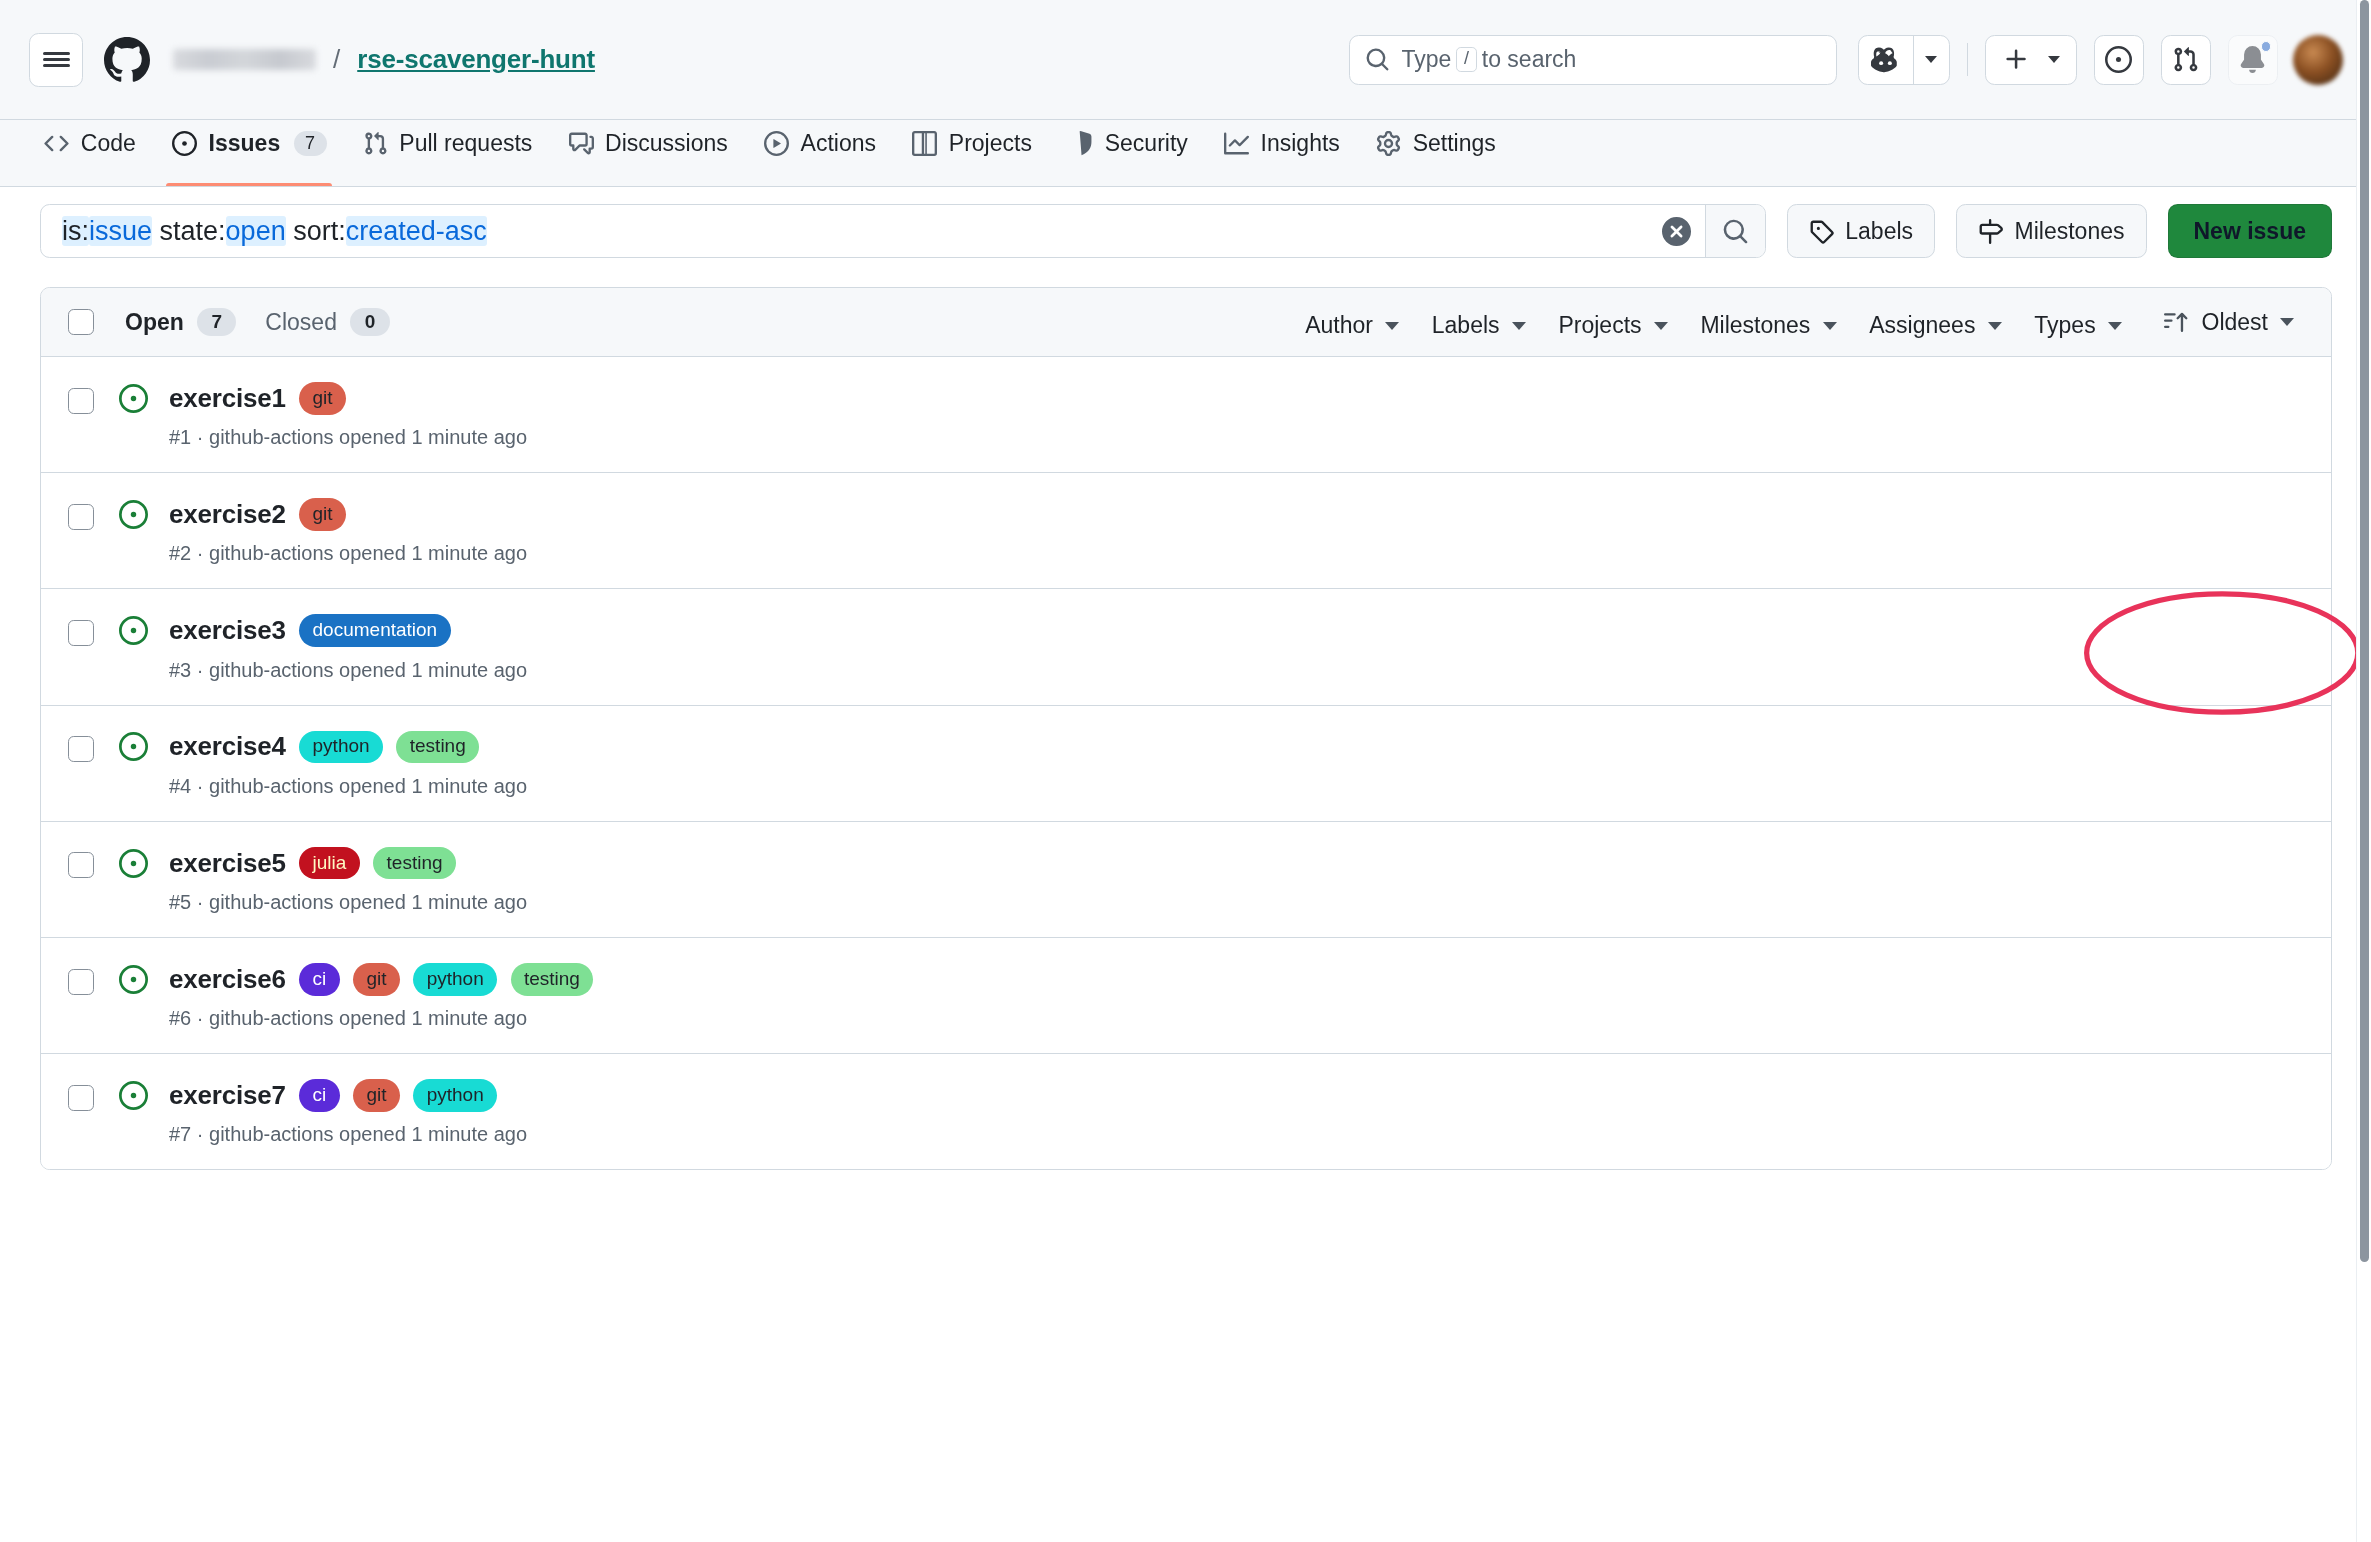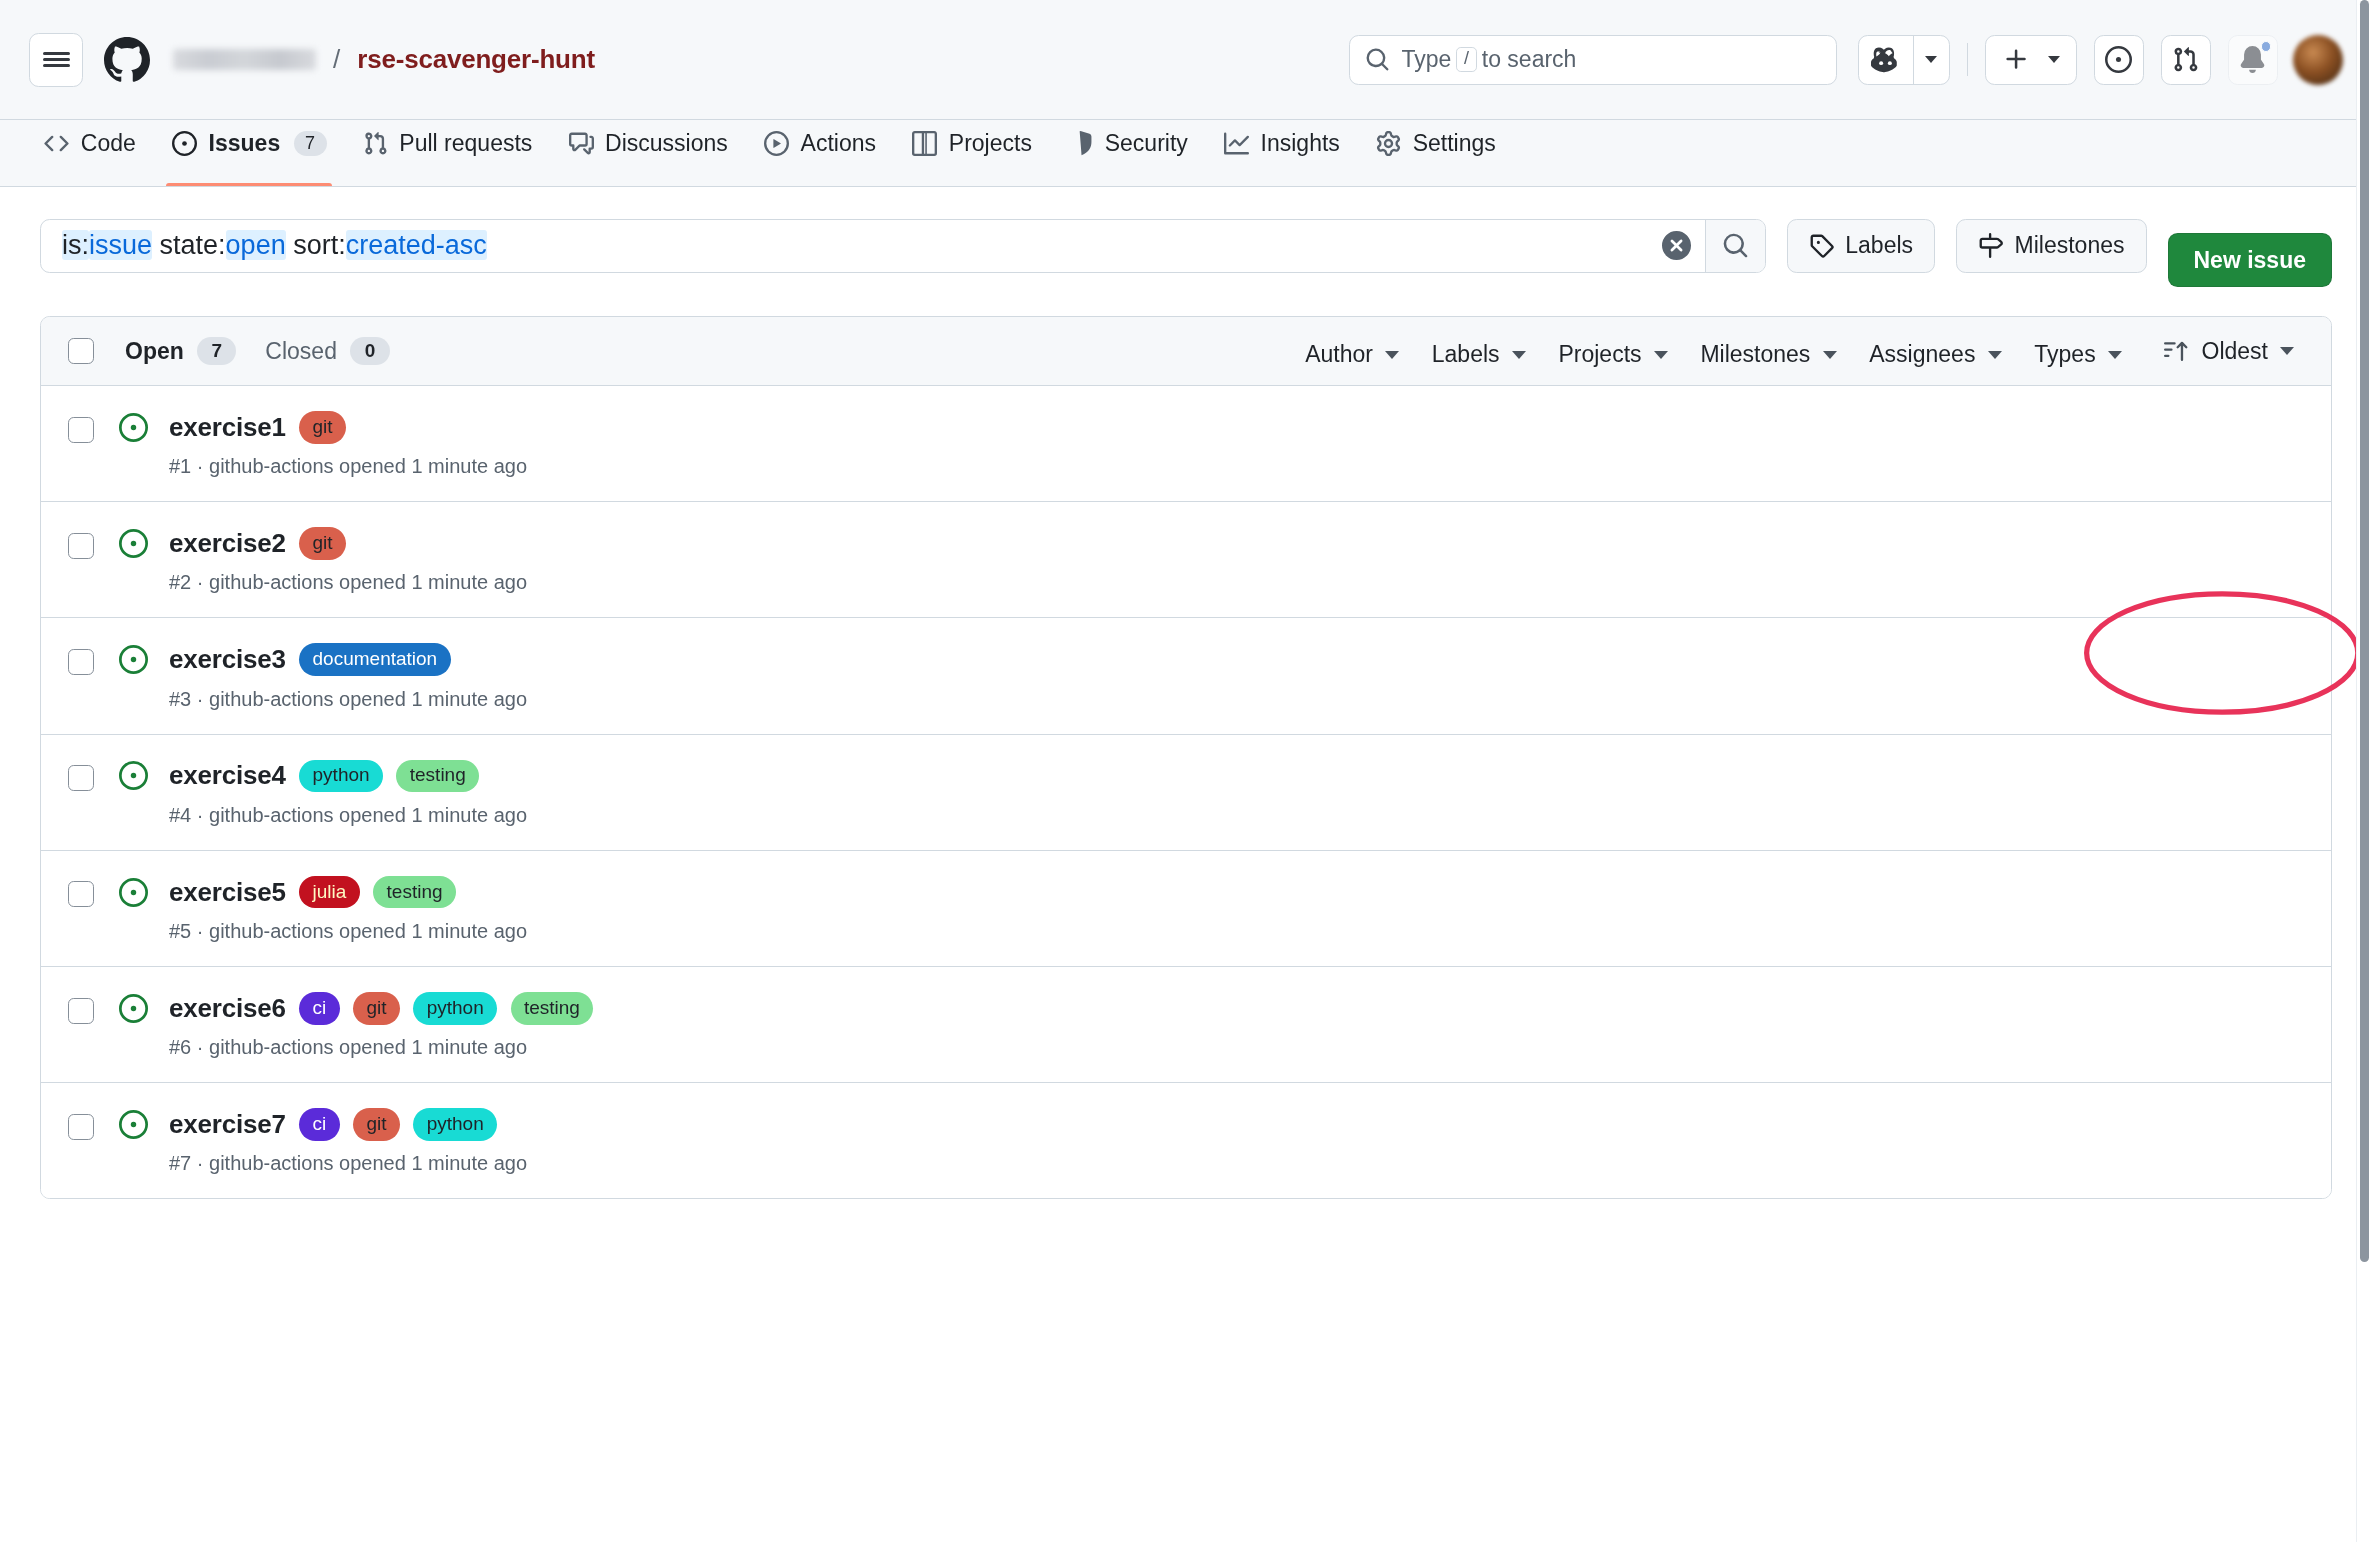--- a/index.html
+++ b/index.html
@@ -34,21 +34,21 @@
   .gh-mark { margin-left: 21px; flex: none; display:flex; align-items:center; }
   .owner-redacted {
     margin-left: 23px;
     width: 143px; height: 21px;
     border-radius: 3.8px;
     background: linear-gradient(90deg,#d8dade,#c9ccd2,#d3d6da,#c6c9cf,#d8dade);
     filter: blur(3.1px);
     flex: none;
   }
   .breadcrumb-sep { margin: 0 17px; color:#636c76; font-size: 26px; font-weight: 300; }
-  .repo-name { font-size: 26px; font-weight: 700; color:#7f1d1d; letter-spacing: -0.2px; }
+  .repo-name { font-size: 26px; font-weight: 700; color:#0f766e; letter-spacing: -0.2px; text-decoration: underline; }
 
   .header-right { margin-left: auto; display:flex; align-items:center; gap: 0; }
   .search-box {
     width: 488px; height: 50px;
     border: 1px solid #d1d9e0;
     border-radius: 9.6px;
     background: #ffffff;
     display:flex; align-items:center;
     padding: 0 15.3px;
     gap: 11.5px;
@@ -149,23 +149,22 @@
     border: 1px solid #d1d9e0;
     border-radius: 9.6px;
     background:#f6f8fa;
     display:flex; align-items:center; gap: 11.5px;
     padding: 0 21px;
     font-size: 23px; color:#1f2328;
     cursor:pointer; white-space:nowrap;
   }
   .btn-primary {
     background:#1f883d; border:1px solid rgba(31,35,40,0.15);
-    color:#ffffff; font-weight: 600;
+    color:#0f172a; font-weight: 600;
     padding: 0 25px;
-    margin-top: 29px;
   }
 
   
   .list-box {
     margin-top: 29px;
     border: 1px solid #d1d9e0;
     border-radius: 9.6px;
     background:#ffffff;
     overflow:hidden;
   }

